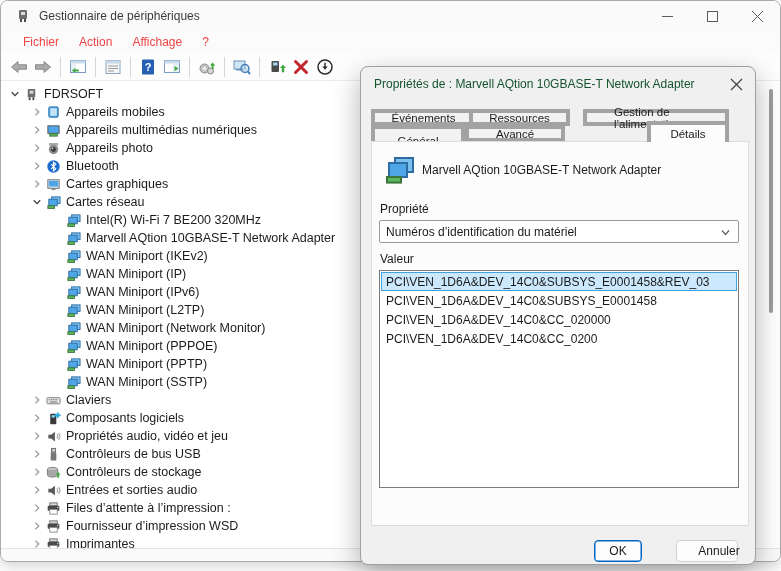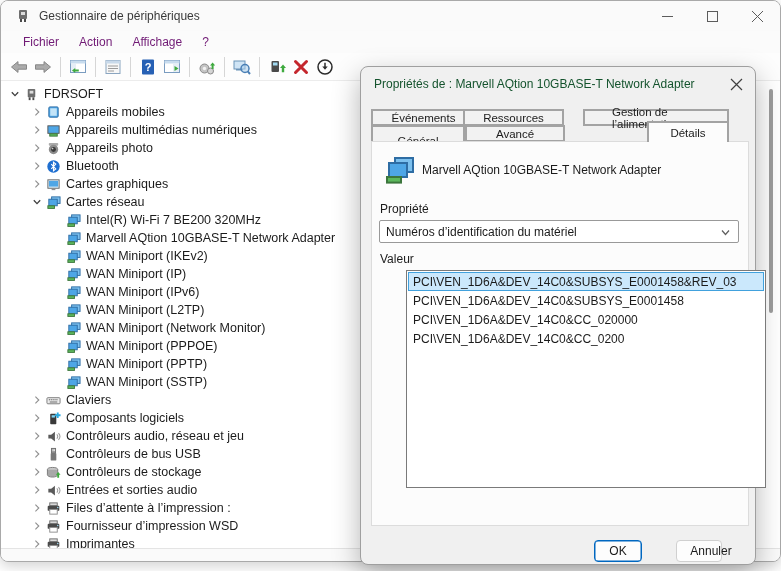--- a/index.html
+++ b/index.html
@@ -11,21 +11,21 @@
   
   .titlebar { position:absolute; left:0; top:0; width:100%; height:30px; background:#fafafa; }
   .titlebar .app-icon { position:absolute; left:14px; top:7px; width:16px; height:16px; }
   .titlebar .title { position:absolute; left:38px; top:8px; font-size:12px; color:#3a3a3a; }
   .win-btn { position:absolute; top:0; width:45px; height:30px; display:flex;
              align-items:center; justify-content:center; color:#5c5c5c; }
   .win-btn.min{ right:90px; } .win-btn.max{ right:45px; } .win-btn.close{ right:0; }
   
   .menubar { position:absolute; left:0; top:30px; width:100%; height:22px; background:#fbfbfb;
              display:flex; align-items:center; padding-left:12px; }
-  .menu-item { font-size:12px; color:#701a75; padding:2px 10px 3px 10px; }
+  .menu-item { font-size:12px; color:#ef4444; padding:2px 10px 3px 10px; }
   
   .toolbar { position:absolute; left:0; top:52px; width:100%; height:28px; background:#fdfdfd;
              border-bottom:1px solid #ececec; display:flex; align-items:center; padding-left:6px; }
   .tb-icon { width:22px; height:22px; display:flex; align-items:center; justify-content:center; margin:0 1px; }
   .tb-icon svg { width:18px; height:18px; }
   .tb-sep { width:1px; height:20px; background:#d6d6d6; margin:0 5px; }
   
   .tree { position:absolute; left:1px; top:84px; width:760px; height:463px; overflow:hidden; background:#fff; }
   .tree-row { height:18px; display:flex; align-items:center; font-size:12.5px; color:#1b1b1b; white-space:nowrap; }
   .tw-chev { width:14px; height:14px; flex:0 0 14px; display:flex; align-items:center; justify-content:center; }
@@ -35,42 +35,42 @@
   .vscroll { position:absolute; right:6px; top:84px; width:6px; height:463px; }
   .vscroll .thumb { position:absolute; left:1px; top:4px; width:4px; height:224px; background:#9d9d9d; border-radius:2px; }
   .bottom-strip { position:absolute; left:0; top:547px; width:100%; height:14px;
                   background:#fafafa; border-top:1px solid #e4e4e4; }
   
   .dialog { position:absolute; left:360px; top:66px; width:396px; height:499px; background:#f0f0f0;
     border:1px solid #9f9f9f; border-radius:8px; box-shadow:0 10px 28px rgba(0,0,0,.30); z-index:5; }
   .dlg-title { position:absolute; left:13px; top:10px; font-size:12px; color:#14532d; }
   .dlg-close { position:absolute; right:8px; top:6px; width:22px; height:22px; display:flex;
                align-items:center; justify-content:center; color:#404040; }
-  .tab { position:absolute; background:#f2f2f2; border:2px solid #a3a3a3; font-size:11.5px;
+  .tab { position:absolute; background:#f2f2f2; border:4px solid #a3a3a3; font-size:11.5px;
          color:#1b1b1b; display:flex; align-items:center; justify-content:center; }
   .tab.active { background:#fcfcfc; border-bottom:none; z-index:3; }
   .pane { position:absolute; left:10px; top:74px; width:378px; height:385px;
           background:#fcfcfc; border:1px solid #dcdcdc; z-index:2; }
   .dev-icon { position:absolute; left:11px; top:12px; width:32px; height:30px; }
   .dev-name { position:absolute; left:50px; top:21px; font-size:12px; color:#1b1b1b; }
   .fld-label { position:absolute; left:8px; font-size:12px; color:#1b1b1b; }
   .combo { position:absolute; left:7px; top:78px; width:360px; height:23px; background:#fff;
            border:1px solid #999; border-radius:2px; font-size:12px; color:#1b1b1b;
            display:flex; align-items:center; padding-left:6px; }
   .combo .chev { position:absolute; right:7px; top:6px; }
   .listbox { position:absolute; left:7px; top:128px; width:360px; height:218px; background:#fff;
-             border:1px solid #7a7a7a; padding-top:1px; overflow:hidden;margin-left:27px; }
+             border:1px solid #7a7a7a; padding-top:1px; overflow:hidden; }
   .list-item { height:19px; font-size:12px; color:#1b1b1b; display:flex; align-items:center;
                padding-left:4px; margin:0 1px; border:1px solid transparent; white-space:nowrap; }
   .list-item.selected { background:#cbe8fc; border-color:#41a1dd; }
   .dlg-btn { position:absolute; top:473px; height:22px; background:#fdfdfd; border:1px solid #d0d0d0;
              border-radius:4px; font-size:12px; color:#1b1b1b; display:flex; align-items:center;
              justify-content:center; }
   .dlg-btn.ok { left:233px; width:48px; border:1px solid #0067c0; box-shadow:0 0 0 .5px #0067c0 inset; }
-  .dlg-btn.cancel { left:315px; width:46px;padding-left:24px; }
+  .dlg-btn.cancel { left:315px; width:62px;padding-left:24px; }
 </style>
 </head>
 <body>
 
 <div class="app-window">
   <div class="titlebar">
     <span class="app-icon">
       <svg viewBox="0 0 16 16">
           <rect x="4" y="2" width="8" height="9" rx="1" fill="#6e6e6e"></rect>
           <rect x="6" y="4" width="4" height="3" fill="#dcdcdc"></rect>
@@ -442,21 +442,21 @@
           <svg width="10" height="10" viewBox="0 0 10 10">
             <path d="M3.4 1.6 6.8 5 3.4 8.4" fill="none" stroke="#8f8f8f" stroke-width="1.1"></path>
           </svg>
         </span>
         <span class="tw-icon">
           <svg viewBox="0 0 16 16">
             <path d="M2.5 6h3l4-3.2v10.4L5.5 10h-3z" fill="#5a5a5a"></path>
             <path d="M11.5 5.8a3.2 3.2 0 0 1 0 4.4 M13.3 4.4a5.4 5.4 0 0 1 0 7.2" fill="none" stroke="#9a9a9a" stroke-width="1.1"></path>
           </svg>
         </span>
-        <span class="tw-label">Contrôleurs audio, réseau et jeu</span>
+        <span class="tw-label">Propriétés audio, vidéo et jeu</span>
       </div>
       <div class="tree-row" style="padding-left: 28px;">
         <span class="tw-chev">
           <svg width="10" height="10" viewBox="0 0 10 10">
             <path d="M3.4 1.6 6.8 5 3.4 8.4" fill="none" stroke="#8f8f8f" stroke-width="1.1"></path>
           </svg>
         </span>
         <span class="tw-icon">
           <svg viewBox="0 0 16 16">
             <rect x="5.8" y="1.5" width="4.4" height="5" fill="#9c9c9c" stroke="#6e6e6e"></rect>
@@ -553,21 +553,21 @@
 
 <div class="dialog">
   <div class="dlg-title">Propriétés de : Marvell AQtion 10GBASE-T Network Adapter</div>
   <div class="dlg-close">
     <svg width="13" height="13" viewBox="0 0 13 13">
         <path d="M1 1 L12 12 M12 1 L1 12" stroke="#404040" stroke-width="1.2"></path>
       </svg>
   </div>
   <div id="tabstrip">
       <div class="tab" style="left: 10px; width: 105px; top: 42px; height: 17px;">Événements</div>
-      <div class="tab" style="left: 102px; width: 101px; top: 42px; height: 17px;">Ressources</div>
+      <div class="tab" style="left: 108px; width: 101px; top: 42px; height: 17px;">Ressources</div>
       <div class="tab" style="left: 222px; width: 146px; top: 42px; height: 17px; padding-left: 27px;">Gestion de l’alimentation</div>
       <div class="tab" style="left: 10px; width: 94px; top: 58px; height: 32px;">Général</div>
       <div class="tab" style="left: 104px; width: 100px; top: 58px; height: 17px;">Avancé</div>
       <div class="tab" style="left: 204px; width: 82px; top: 58px; height: 17px; margin-top: 44px;">Pilote</div>
       <div class="tab active" style="left: 286px; width: 82px; top: 54px; height: 21px;">Détails</div>
     </div>
   <div class="pane">
     <span class="dev-icon" id="devicon"><svg viewBox="0 0 16 16">
           <rect x="6" y="2" width="9" height="7" fill="#7cc0ee" stroke="#2e6da4"></rect>
           <rect x="3" y="4.5" width="9" height="7" fill="#4ea6e6" stroke="#2e6da4"></rect>

